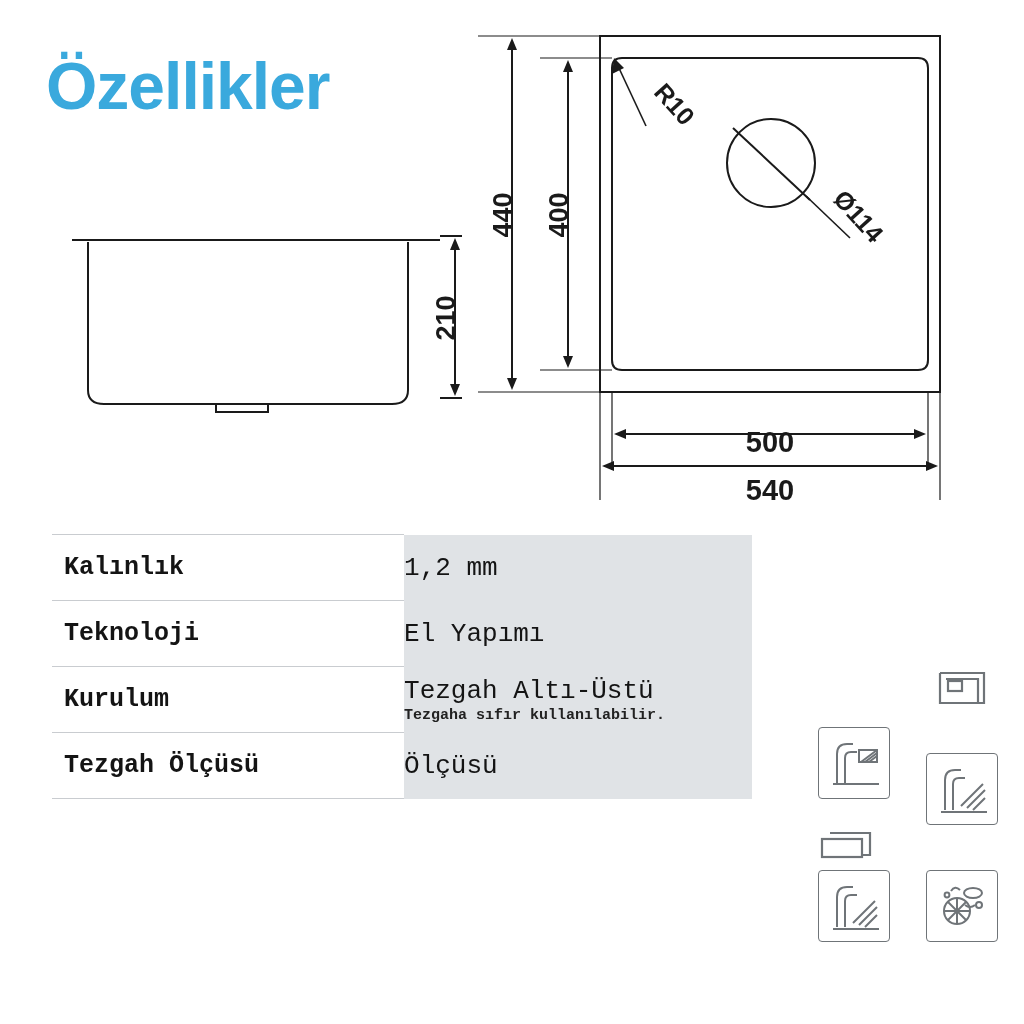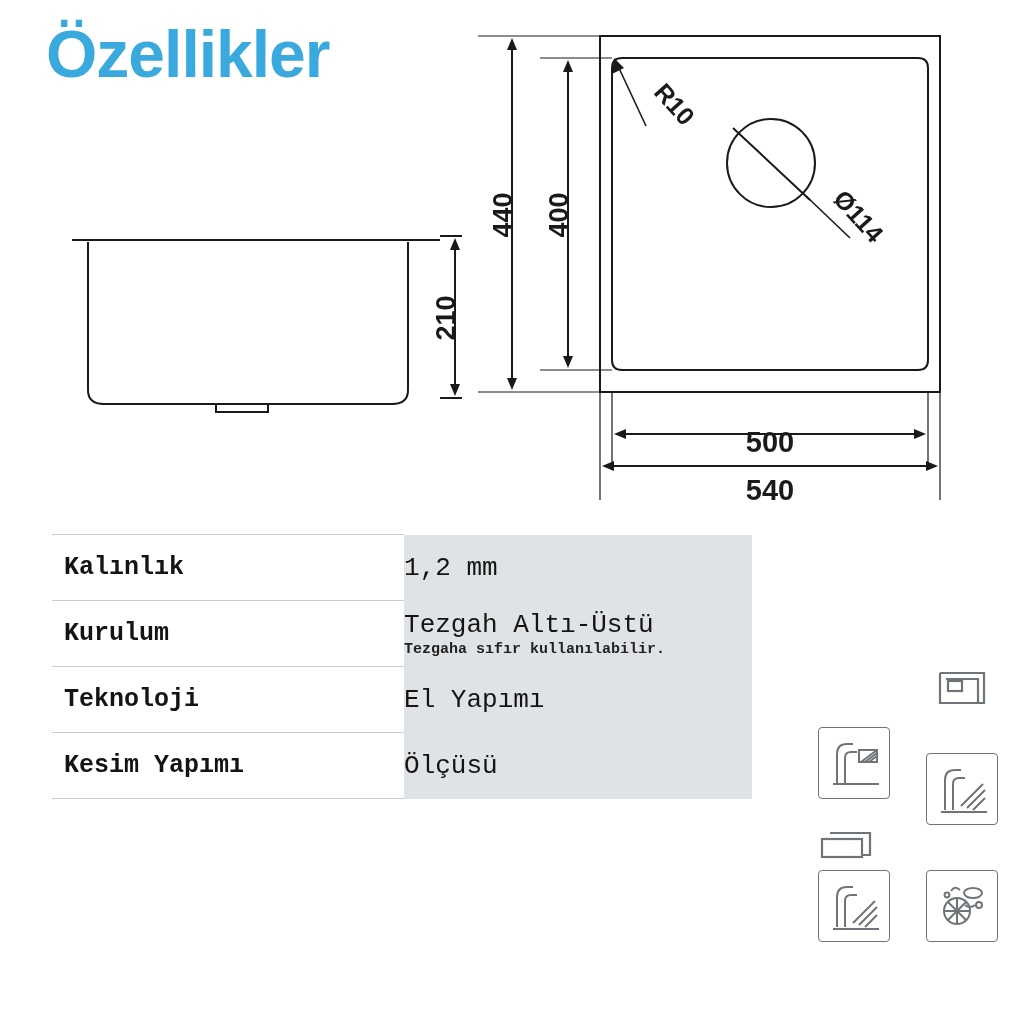--- a/index.html
+++ b/index.html
@@ -21,21 +21,21 @@
     position: absolute;
     left: 46px;
     top: 22px;
     width: 400px;
     font-size: 66px;
     line-height: 0.98;
     font-weight: bold;
     color: #3aa9dd;
     letter-spacing: -1px;
   }
-  #title .line2 { display: block; }
+  #title .line2 { display: block; margin-top: 32px; }
 
   
   #drawing-area {
     position: absolute;
     left: 0;
     top: 0;
     width: 1024px;
     height: 520px;
   }
 
@@ -191,34 +191,34 @@
 
 <table id="spec-table">
   <tbody>
     <tr>
       <td class="label">Kalınlık</td>
       <td class="value">
         <span>1,2 mm</span>
       </td>
     </tr>
     <tr>
+      <td class="label">Teknoloji</td>
+      <td class="value">
+        <span>El Yapımı</span>
+      </td>
+    </tr>
+    <tr>
       <td class="label">Kurulum</td>
       <td class="value">
         <span>Tezgah Altı-Üstü</span>
         <span class="sub">Tezgaha sıfır kullanılabilir.</span>
       </td>
     </tr>
     <tr>
-      <td class="label">Teknoloji</td>
-      <td class="value">
-        <span>El Yapımı</span>
-      </td>
-    </tr>
-    <tr>
-      <td class="label">Kesim Yapımı</td>
+      <td class="label">Tezgah Ölçüsü</td>
       <td class="value">
         <span>Ölçüsü</span>
       </td>
     </tr>
   </tbody>
 </table>
 
 <div id="icons">
 
   <div class="badge nobox" style="left:126px; top:0px;">

